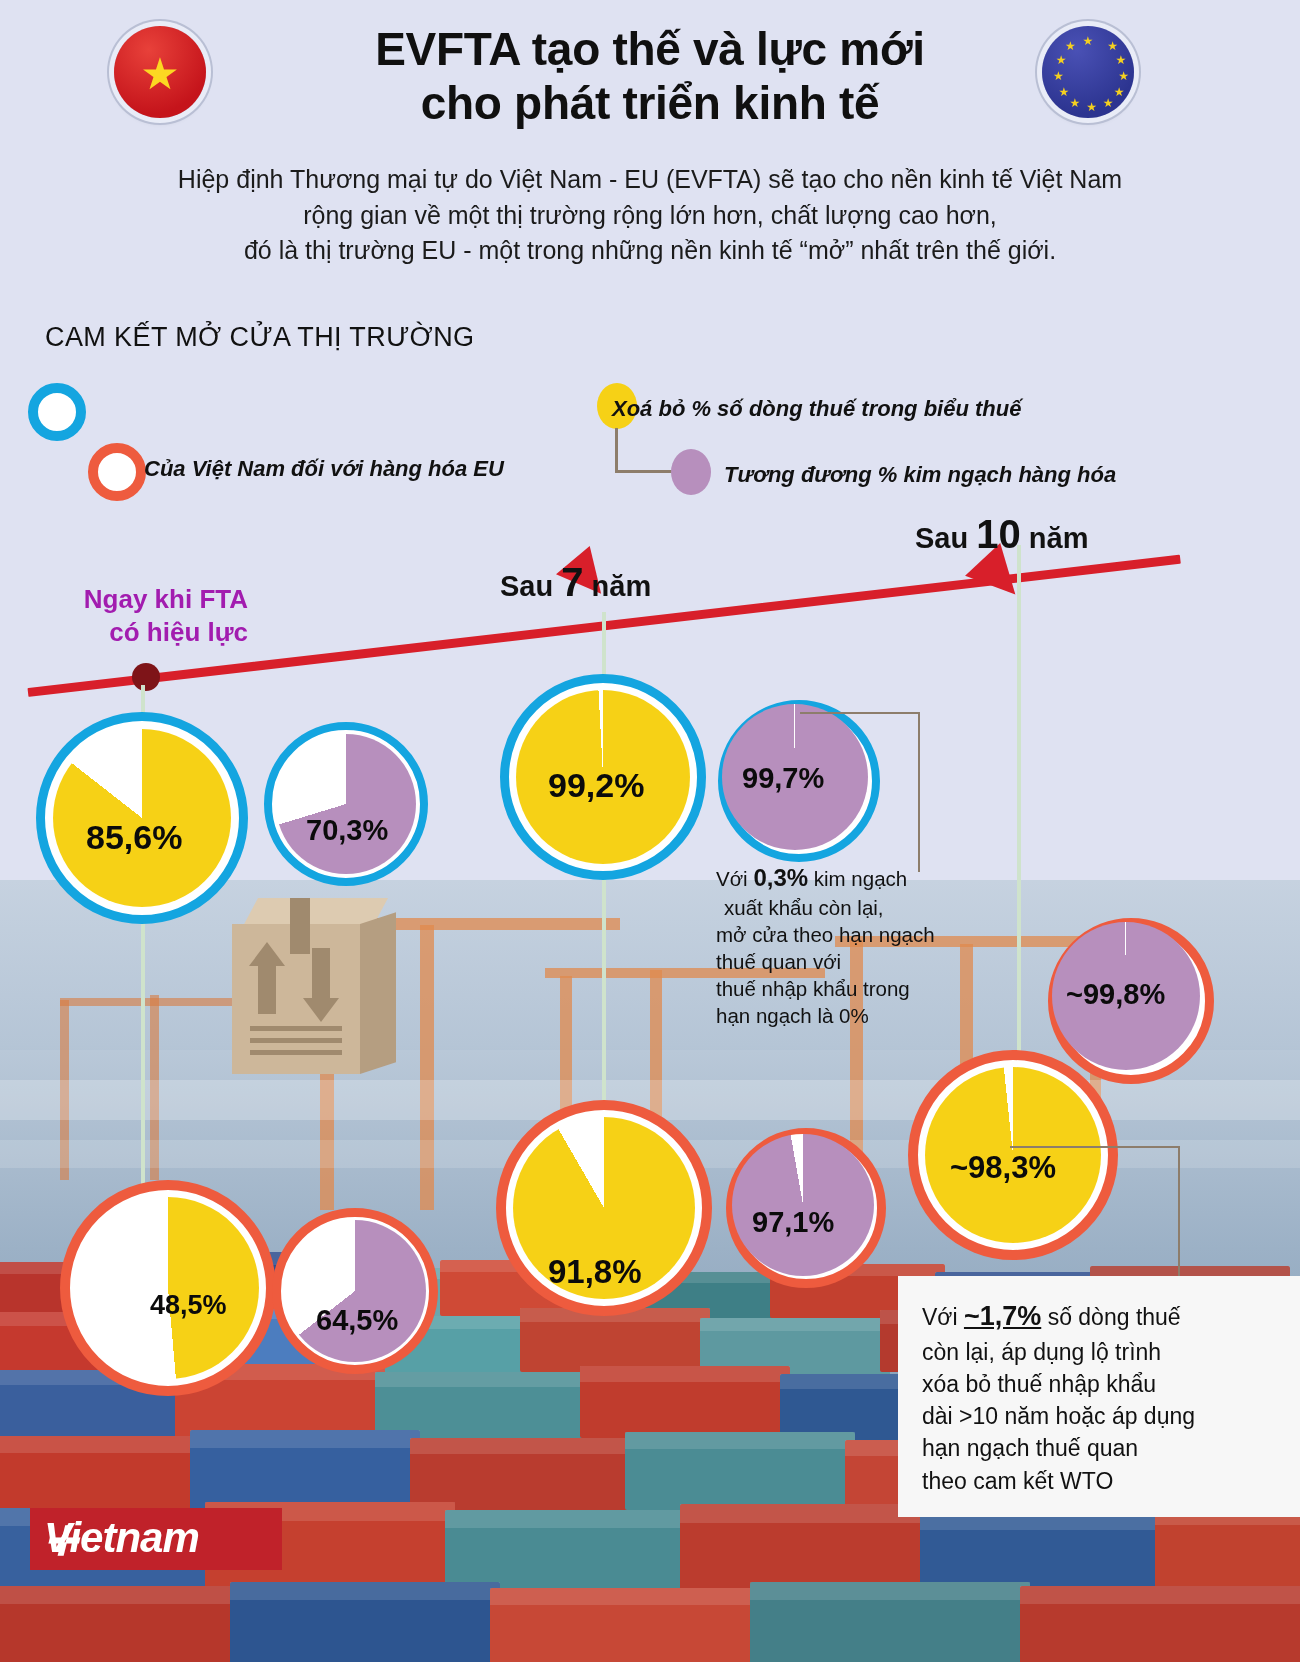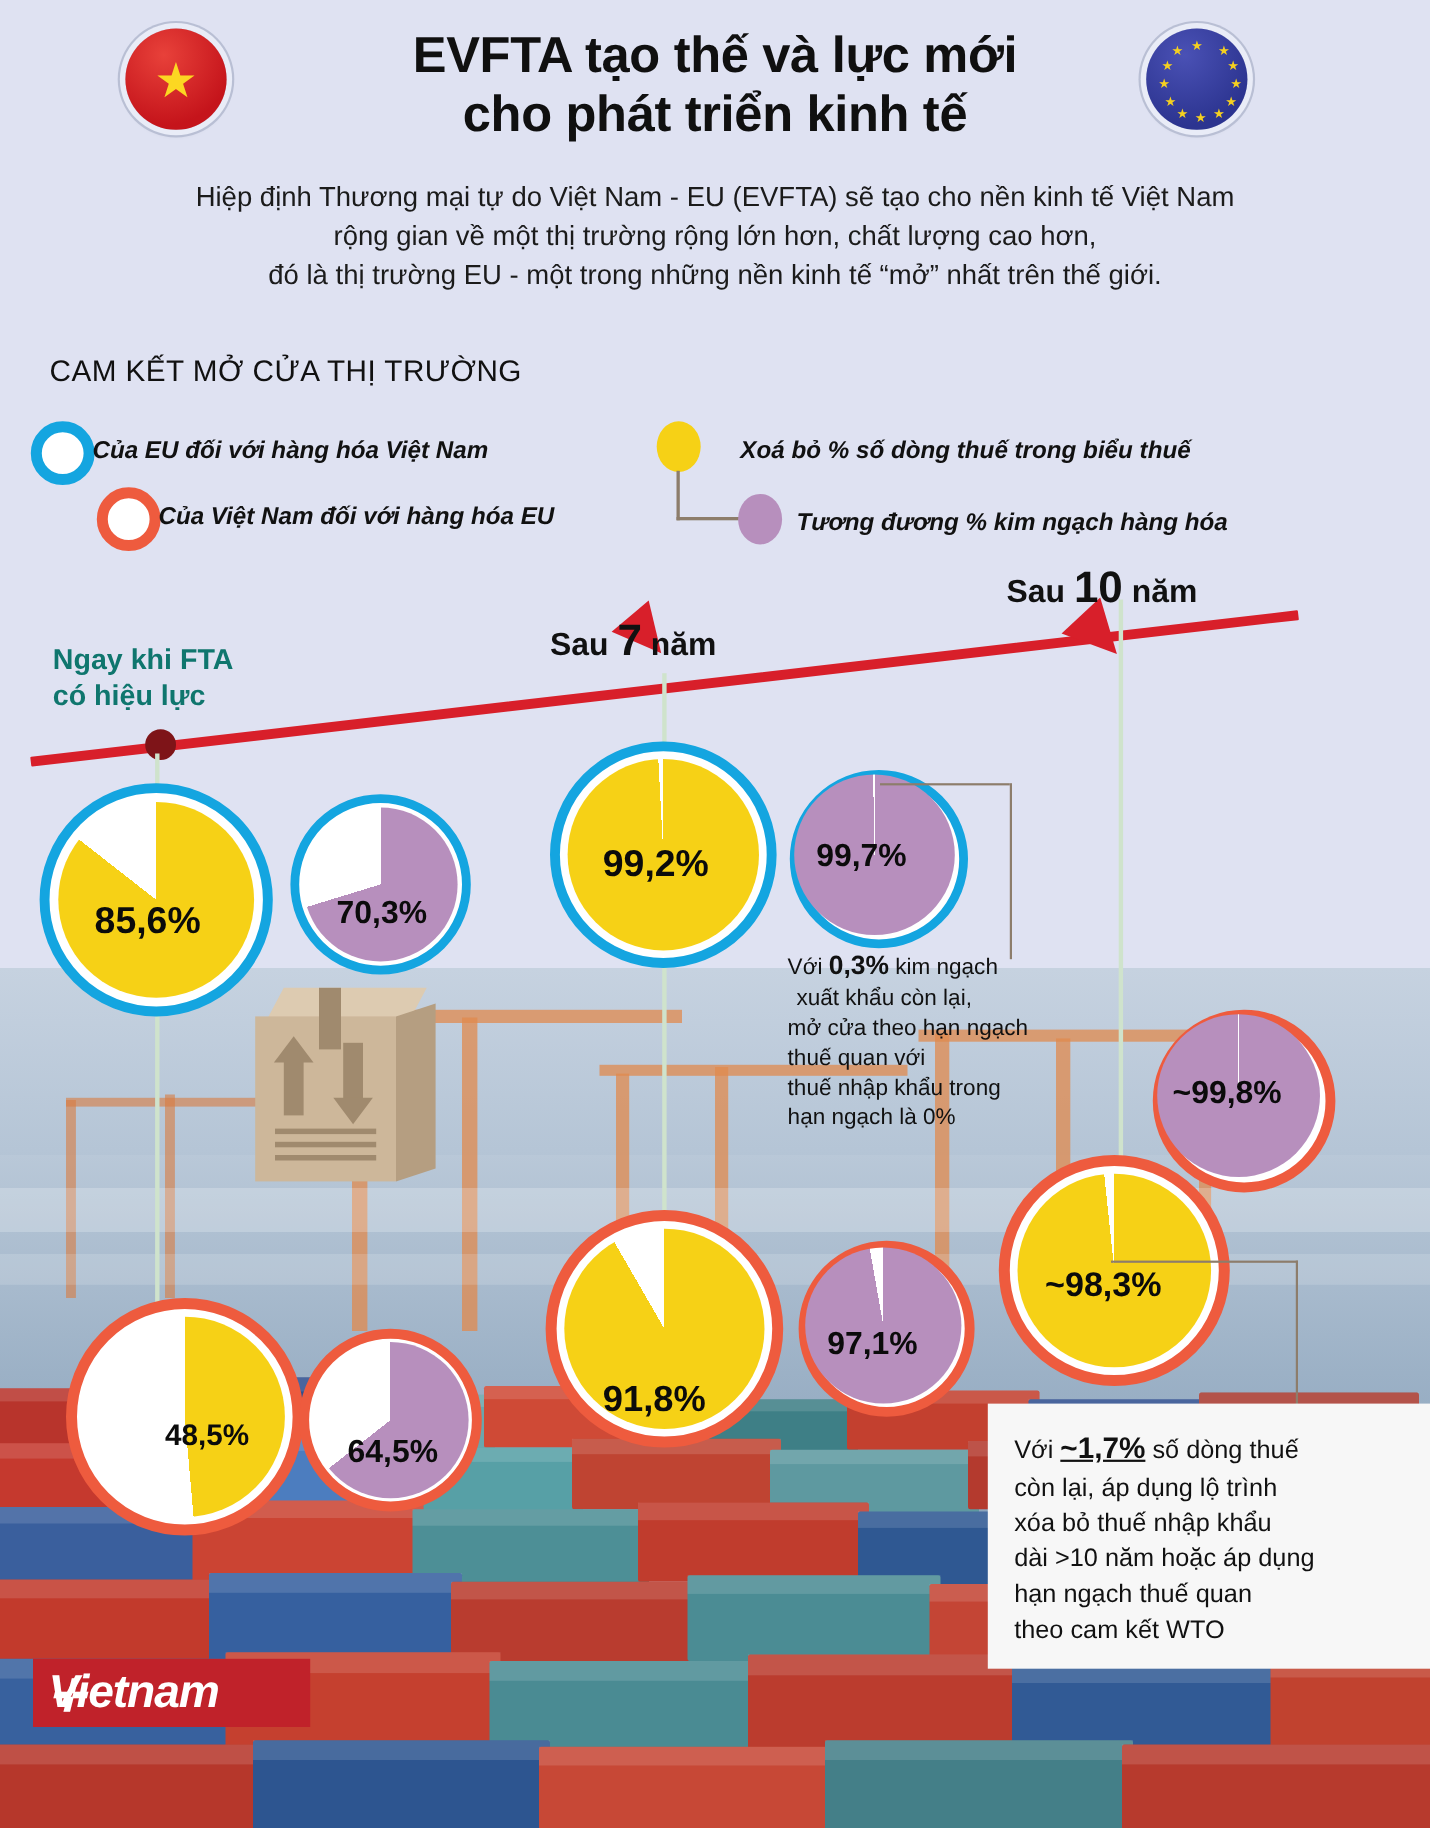--- a/index.html
+++ b/index.html
@@ -55,21 +55,21 @@
   .lg-orange{border:10px solid #ee5b3e;}
   .lg-dot{position:absolute;border-radius:50%;}
   .lg-text{position:absolute;font-size:22px;font-style:italic;font-weight:bold;color:#111;white-space:nowrap;}
   .connector{position:absolute;border-left:3px solid #8d7d6b;border-bottom:3px solid #8d7d6b;}
 
   
   .tl-line{position:absolute;height:9px;background:#d81f2a;transform-origin:left center;border-radius:1px;}
   .tl-arrow{position:absolute;width:0;height:0;}
   .tl-label{position:absolute;font-size:29px;font-weight:bold;color:#111;white-space:nowrap;}
   .tl-label .big{font-size:40px;}
-  .tl-left{position:absolute;font-size:26px;font-weight:bold;color:#0f766e;line-height:1.25;text-align:left;}
+  .tl-left{position:absolute;font-size:26px;font-weight:bold;color:#a21caf;line-height:1.25;text-align:right;}
   .tl-dot{position:absolute;width:28px;height:28px;border-radius:50%;background:#7e1418;}
   .stem{position:absolute;width:4px;background:#cfe3cc;}
 
   
   .pie{position:absolute;border-radius:50%;text-decoration:underline;}
   .pie .ring{position:absolute;inset:0;border-radius:50%;}
   .pie .slice{position:absolute;border-radius:50%;}
   .pie .lbl{position:absolute;font-weight:bold;color:#0b0b0b;white-space:nowrap;}
 
   
@@ -190,27 +190,26 @@
 
   <div class="subtitle">
     <div>Hiệp định Thương mại tự do Việt Nam - EU (EVFTA) sẽ tạo cho nền kinh tế Việt Nam</div>
     <div>rộng gian về một thị trường rộng lớn hơn, chất lượng cao hơn,</div>
     <div>đó là thị trường EU - một trong những nền kinh tế “mở” nhất trên thế giới.</div>
   </div>
 
   <div class="sec-title">CAM KẾT MỞ CỬA THỊ TRƯỜNG</div>
 
   <div class="lg-ring lg-blue" style="left:28px;top:383px;width:38px;height:38px;"></div>
-  <div class="lg-text" style="left:84px;top:396px;">Của EU đối với hàng hóa Việt Nam</div>
 
   <div class="lg-ring lg-orange" style="left:88px;top:443px;width:38px;height:38px;"></div>
   <div class="lg-text" style="left:144px;top:456px;">Của Việt Nam đối với hàng hóa EU</div>
 
   <div class="lg-dot" style="left:597px;top:383px;width:40px;height:46px;background:#f6d116;"></div>
-  <div class="lg-text" style="left:673px;top:396px;">Xoá bỏ % số dòng thuế trong biểu thuế</div>
+  <div class="lg-text" style="left:612px;top:396px;">Xoá bỏ % số dòng thuế trong biểu thuế</div>
 
   <div class="connector" style="left:615px;top:428px;width:56px;height:42px;"></div>
   <div class="lg-dot" style="left:671px;top:449px;width:40px;height:46px;background:#b78fbd;"></div>
   <div class="lg-text" style="left:724px;top:462px;">Tương đương % kim ngạch hàng hóa</div>
 
   <div class="tl-line" style="left:28px;top:688px;width:1160px;transform:rotate(-6.6deg);"></div>
   <div class="tl-arrow" style="left:565px;top:555px;border-left:44px solid #d81f2a;border-top:22px solid transparent;border-bottom:22px solid transparent;transform:rotate(50deg);"></div>
   <div class="tl-arrow" style="left:975px;top:553px;border-left:48px solid #d81f2a;border-top:24px solid transparent;border-bottom:24px solid transparent;transform:rotate(47deg);"></div>
   <div class="tl-dot" style="left:132px;top:663px;"></div>
 

